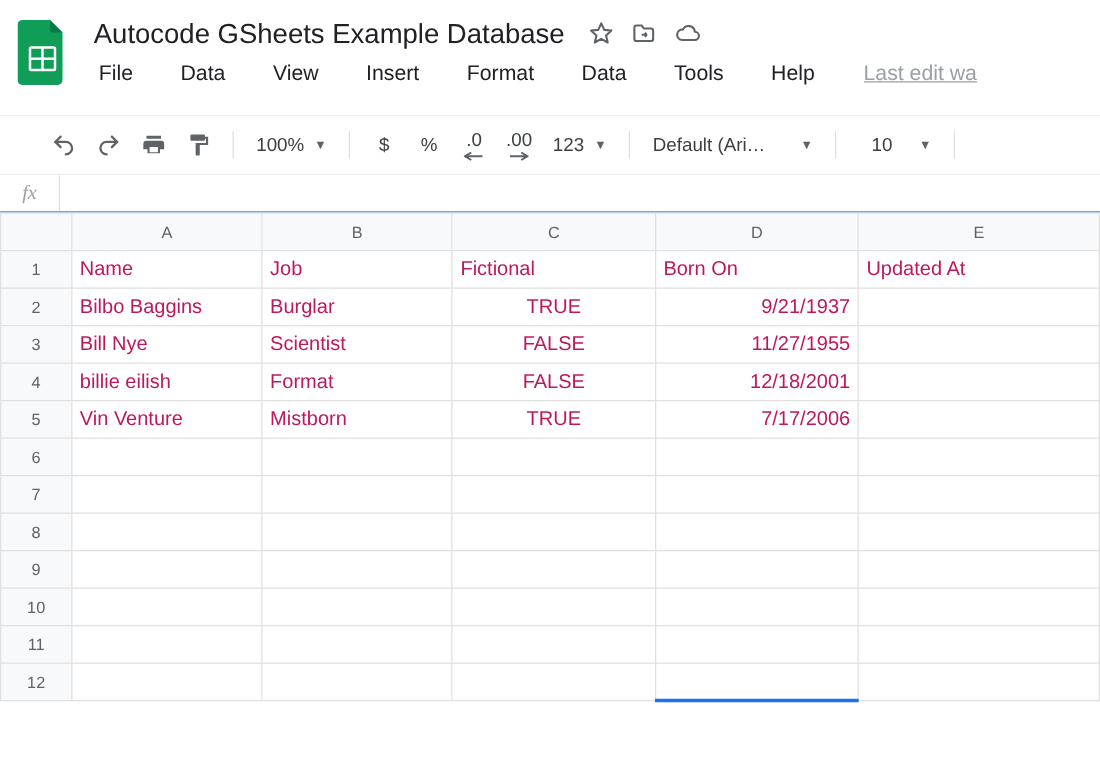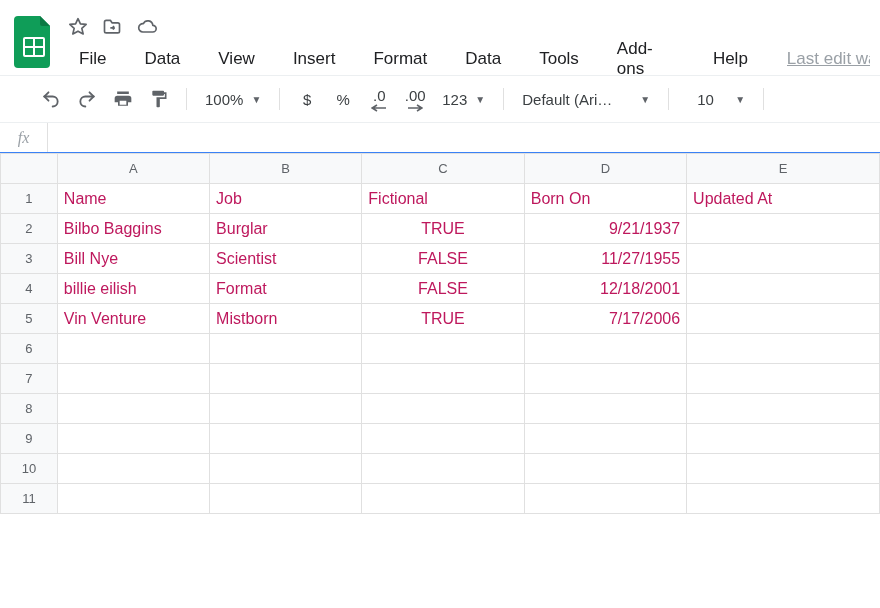--- a/index.html
+++ b/index.html
@@ -49,21 +49,21 @@
     padding: 3px 11px; border-radius: 4px; cursor: pointer;
   }
   .last-edit {
     margin-left: 12px; color: #9aa0a6; text-decoration: underline;
     white-space: nowrap; overflow: hidden;
   }
   
   .toolbar-wrap {
     border-top: 1px solid #eceff1;
     border-bottom: 1px solid #eceff1;
-    margin-top: 1px;
+    margin-top: 18px;
     padding: 0 8px;
   }
   .toolbar {
     display: flex; align-items: center;
     height: 46px; gap: 6px;
     color: #5f6368;
     padding-left: 28px;
   }
   .tb-btn {
     display: flex; align-items: center; justify-content: center;
@@ -144,20 +144,21 @@
     <svg width="40" height="52" viewBox="0 0 40 52">
       <path d="M4 0 h22 l10 10 v38 a4 4 0 0 1 -4 4 H4 a4 4 0 0 1 -4 -4 V4 a4 4 0 0 1 4 -4 z" fill="#0f9d58"></path>
       <path d="M26 0 l10 10 h-8 a2 2 0 0 1 -2 -2 z" fill="#0a7a44"></path>
       <rect x="10" y="22" width="20" height="18" rx="1" fill="none" stroke="#fff" stroke-width="2"></rect>
       <line x1="10" y1="31" x2="30" y2="31" stroke="#fff" stroke-width="2"></line>
       <line x1="20" y1="22" x2="20" y2="40" stroke="#fff" stroke-width="2"></line>
     </svg>
   </div>
   <div class="title-area">
     <div class="title-row">
+      <div class="doc-title">Autocode GSheets Example Database</div>
       <div class="title-icons">
         <span>
           <svg width="20" height="20" viewBox="0 0 24 24" fill="none" stroke="#5f6368" stroke-width="2" stroke-linejoin="round">
               <path d="M12 2l2.9 6.3 6.9.6-5.2 4.7 1.6 6.8L12 17l-6.2 3.4 1.6-6.8L2.2 8.9l6.9-.6z"></path>
             </svg>
         </span>
         <span>
           <svg width="20" height="20" viewBox="0 0 24 24" fill="none" stroke="#5f6368" stroke-width="2" stroke-linejoin="round">
               <path d="M3 6a2 2 0 0 1 2-2h5l2 3h7a2 2 0 0 1 2 2v8a2 2 0 0 1-2 2H5a2 2 0 0 1-2-2z"></path>
               <path d="M10 13h5m0 0-2-2m2 2-2 2"></path>
@@ -171,21 +172,20 @@
       </div>
     </div>
     <div class="menu-bar">
       <div class="menu-item">File</div>
       <div class="menu-item">Data</div>
       <div class="menu-item">View</div>
       <div class="menu-item">Insert</div>
       <div class="menu-item">Format</div>
       <div class="menu-item">Data</div>
       <div class="menu-item">Tools</div>
-      <div class="menu-item">Add-ons</div>
       <div class="menu-item">Help</div>
       <div class="last-edit">Last edit wa</div>
     </div>
   </div>
 </div>
 
 <div class="toolbar-wrap">
   <div class="toolbar">
     <div class="tb-btn">
       <svg width="20" height="20" viewBox="0 0 24 24" fill="none" stroke="#5f6368" stroke-width="2.2" stroke-linecap="round">
@@ -358,15 +358,23 @@
           <td class="cell"></td>
         </tr>
       <tr>
           <td class="rownum">11</td>
           <td class="cell"></td>
           <td class="cell"></td>
           <td class="cell"></td>
           <td class="cell"></td>
           <td class="cell"></td>
         </tr>
+      <tr>
+          <td class="rownum">12</td>
+          <td class="cell"></td>
+          <td class="cell"></td>
+          <td class="cell"></td>
+          <td class="cell selected-border"></td>
+          <td class="cell"></td>
+        </tr>
     </tbody>
   </table>
 </div>
 
 </body></html>

